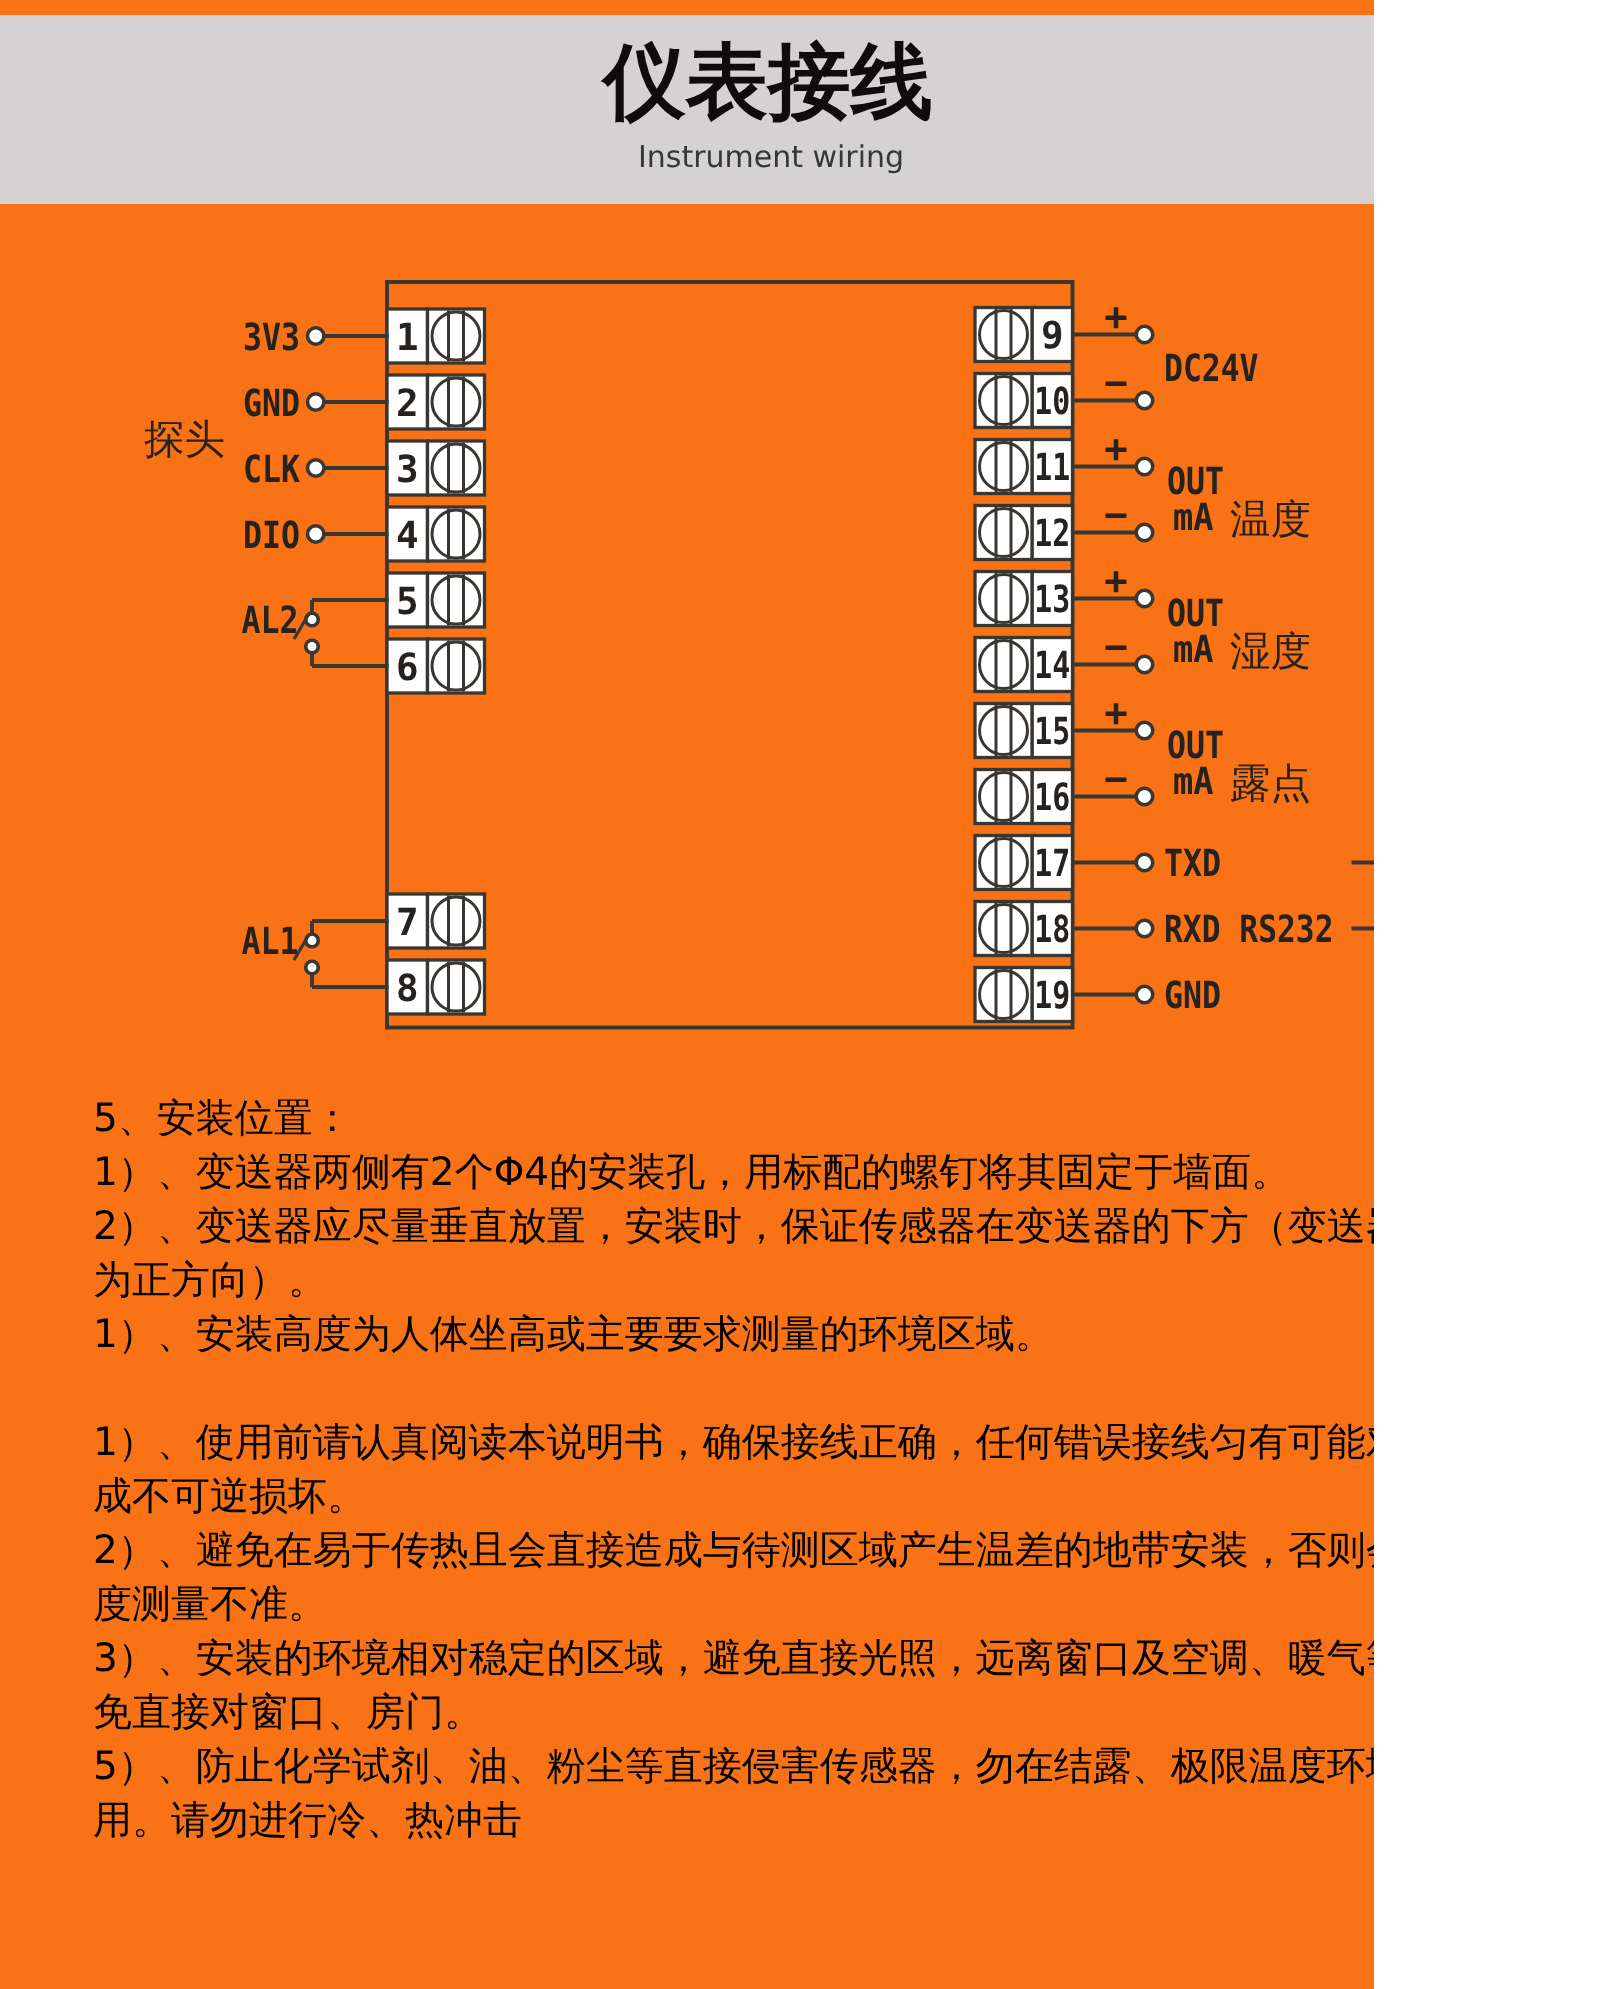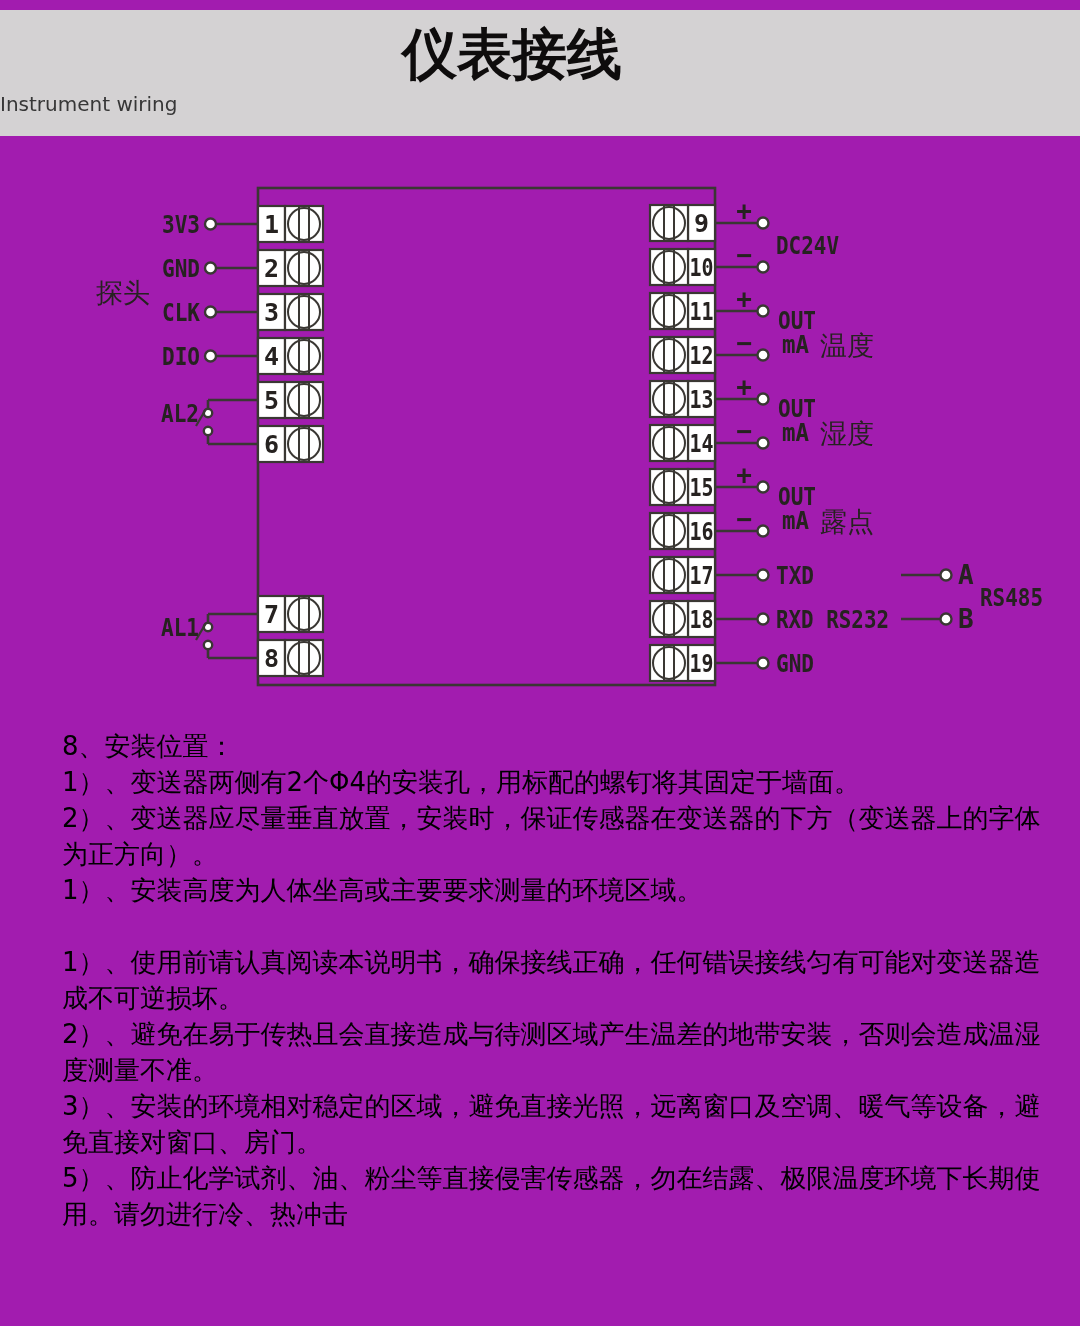--- a/index.html
+++ b/index.html
@@ -1,21 +1,21 @@
 <!DOCTYPE html>
 <html><head>
 <meta charset="utf-8">
 <style>
   html,body{margin:0;padding:0;background:#fff;}
-  .page{position:relative;width:1080px;height:1326px;background:#a21caf;overflow:hidden;
+  .page{position:relative;width:916px;height:1326px;background:#f97316;overflow:hidden;
         font-family:"DejaVu Sans",sans-serif;}
   .band{position:absolute;left:0;top:10px;width:1080px;height:126px;background:#d4d2d3;}
   .title{position:absolute;top:12px;left:0;right:56px;text-align:center;
          font-size:55px;font-weight:bold;color:#0e0c0c;line-height:64px;}
-  .subtitle{position:absolute;top:82px;left:0;right:52px;
+  .subtitle{position:absolute;top:82px;left:0;right:52px;text-align:center;
             font-size:20px;color:#373737;line-height:24px;}
   svg.diagram{position:absolute;left:0;top:0;}
   .mono{font-family:"DejaVu Sans Mono",monospace;font-weight:bold;fill:#262220;}
   .cjk{font-family:"DejaVu Sans",sans-serif;fill:#262220;}
   .notes{position:absolute;left:62px;width:1000px;color:#000;
          font-size:26px;line-height:36px;}
   .notes h2,.notes p{margin:0;padding:0;font-size:26px;font-weight:normal;line-height:36px;}
 </style>
 </head>
 <body>
@@ -256,21 +256,21 @@
       <line x1="901" y1="575" x2="940" y2="575" stroke="#3a3733" stroke-width="2.6"></line>
       <circle cx="946" cy="575" r="5.5" fill="#fff" stroke="#3a3733" stroke-width="2.4"></circle>
       <line x1="901" y1="619" x2="940" y2="619" stroke="#3a3733" stroke-width="2.6"></line>
       <circle cx="946" cy="619" r="5.5" fill="#fff" stroke="#3a3733" stroke-width="2.4"></circle>
       <text x="958" y="584" font-size="26" class="mono" fill="#262220">A</text>
       <text x="958" y="628" font-size="26" class="mono" fill="#262220">B</text>
       <text x="980" y="606" font-size="25" class="mono" fill="#262220" textLength="63" lengthAdjust="spacingAndGlyphs">RS485</text>
     </svg>
 
   <section class="notes" style="top:728px">
-    <h2>8、安装位置：</h2>
+    <h2>5、安装位置：</h2>
     <p>1）、变送器两侧有2个Φ4的安装孔，用标配的螺钉将其固定于墙面。</p>
     <p>2）、变送器应尽量垂直放置，安装时，保证传感器在变送器的下方（变送器上的字体为正方向）。</p>
     <p>1）、安装高度为人体坐高或主要要求测量的环境区域。</p>
   </section>
 
   <section class="notes" style="top:944px">
     <p>1）、使用前请认真阅读本说明书，确保接线正确，任何错误接线匀有可能对变送器造成不可逆损坏。</p>
     <p>2）、避免在易于传热且会直接造成与待测区域产生温差的地带安装，否则会造成温湿度测量不准。</p>
     <p>3）、安装的环境相对稳定的区域，避免直接光照，远离窗口及空调、暖气等设备，避免直接对窗口、房门。</p>
     <p>5）、防止化学试剂、油、粉尘等直接侵害传感器，勿在结露、极限温度环境下长期使用。请勿进行冷、热冲击</p>

